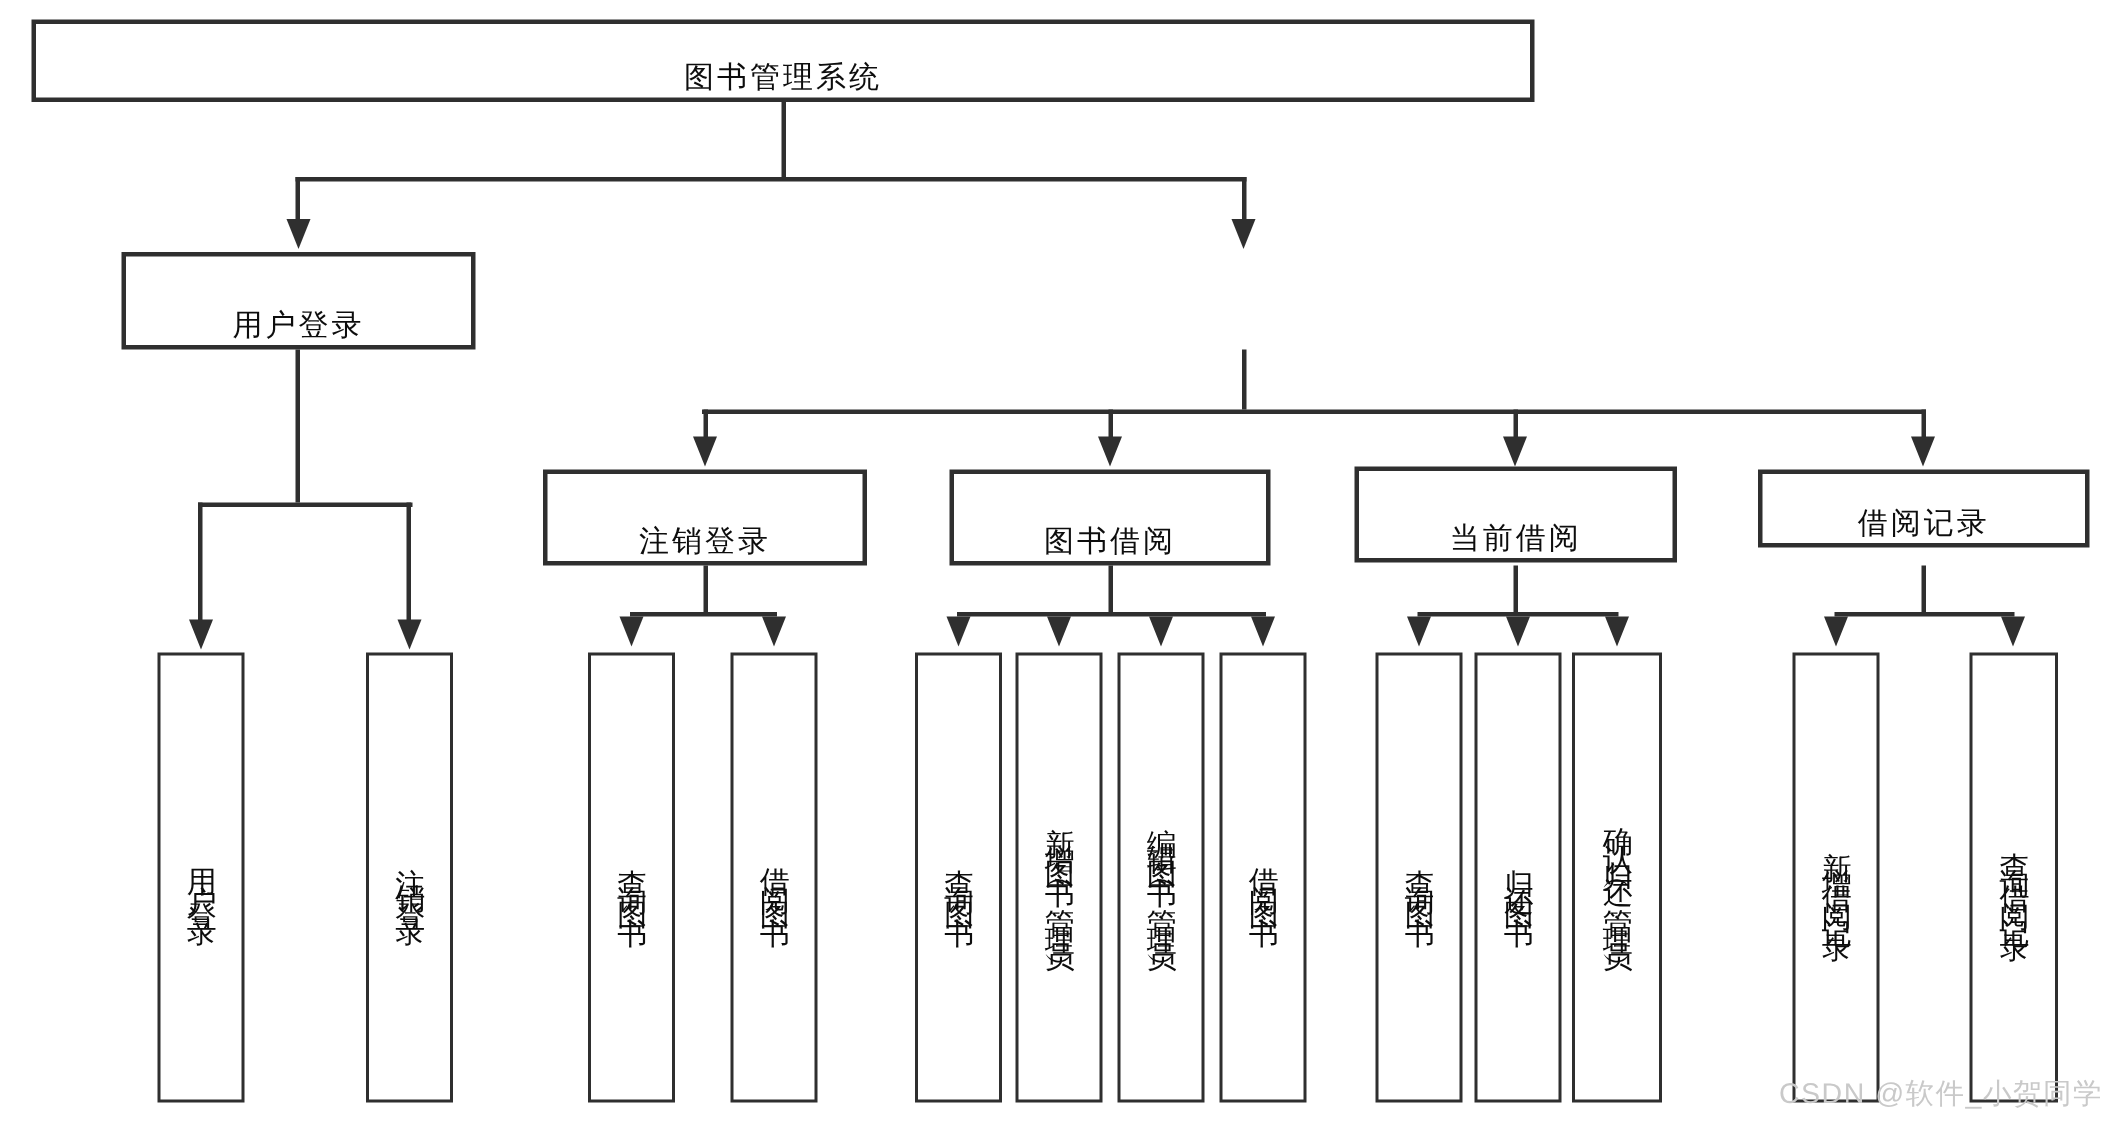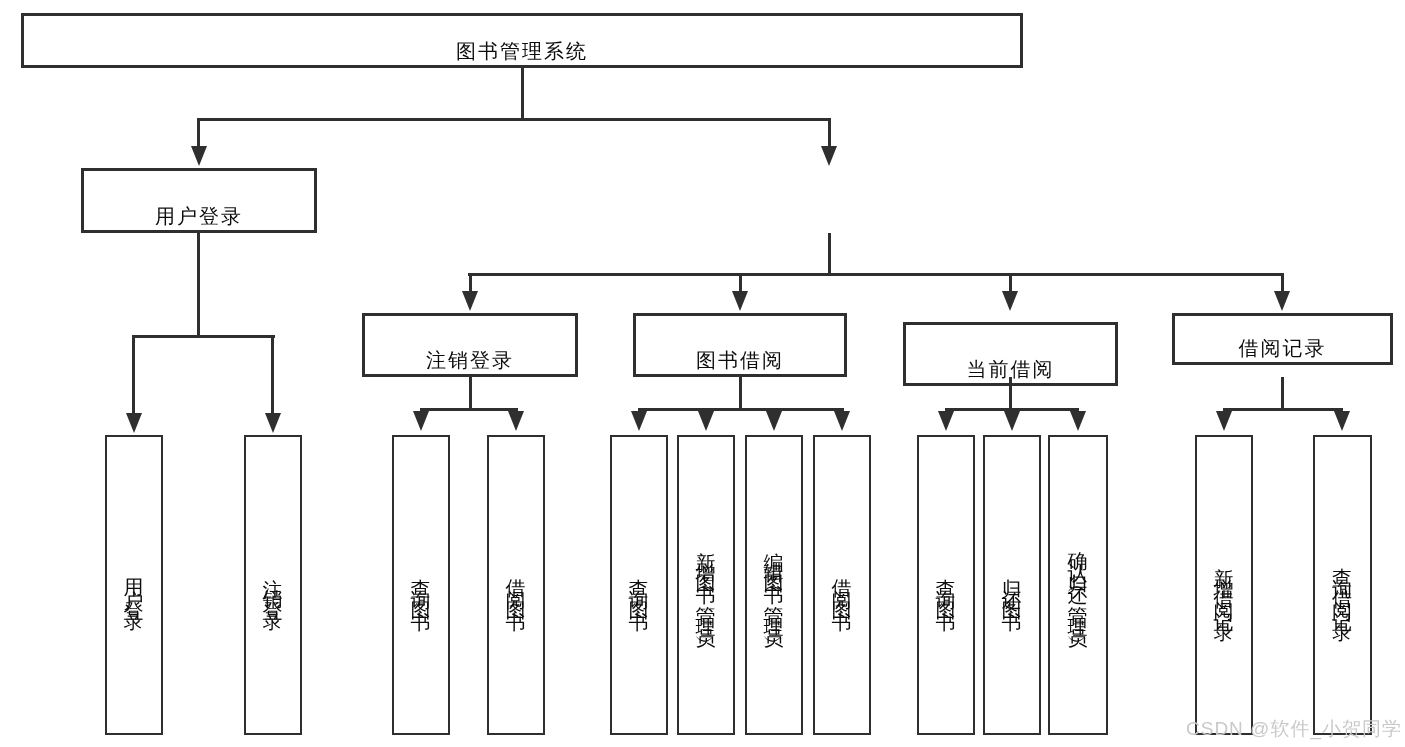--- a/index.html
+++ b/index.html
@@ -82,21 +82,21 @@
   <div class="arrowhead" style="left:732px;top:291px;"></div>
   <div class="arrowhead" style="left:1002px;top:291px;"></div>
   <div class="arrowhead" style="left:1274px;top:291px;"></div>
 
   <div class="box" style="left:362px;top:313px;width:216px;height:64px;">
     <span>注销登录</span>
   </div>
   <div class="box" style="left:633px;top:313px;width:214px;height:64px;">
     <span>图书借阅</span>
   </div>
-  <div class="box" style="left:903px;top:322px;width:215px;height:64px;">
+  <div class="box" style="left:903px;top:311px;width:215px;height:64px;">
     <span>当前借阅</span>
   </div>
   <div class="box" style="left:1172px;top:313px;width:221px;height:52px;">
     <span>借阅记录</span>
   </div>
 
   <div class="vline" style="left:469px;top:377px;height:33px;"></div>
   <div class="vline" style="left:739px;top:377px;height:33px;"></div>
   <div class="vline" style="left:1009px;top:377px;height:33px;"></div>
   <div class="vline" style="left:1281px;top:377px;height:33px;"></div>

